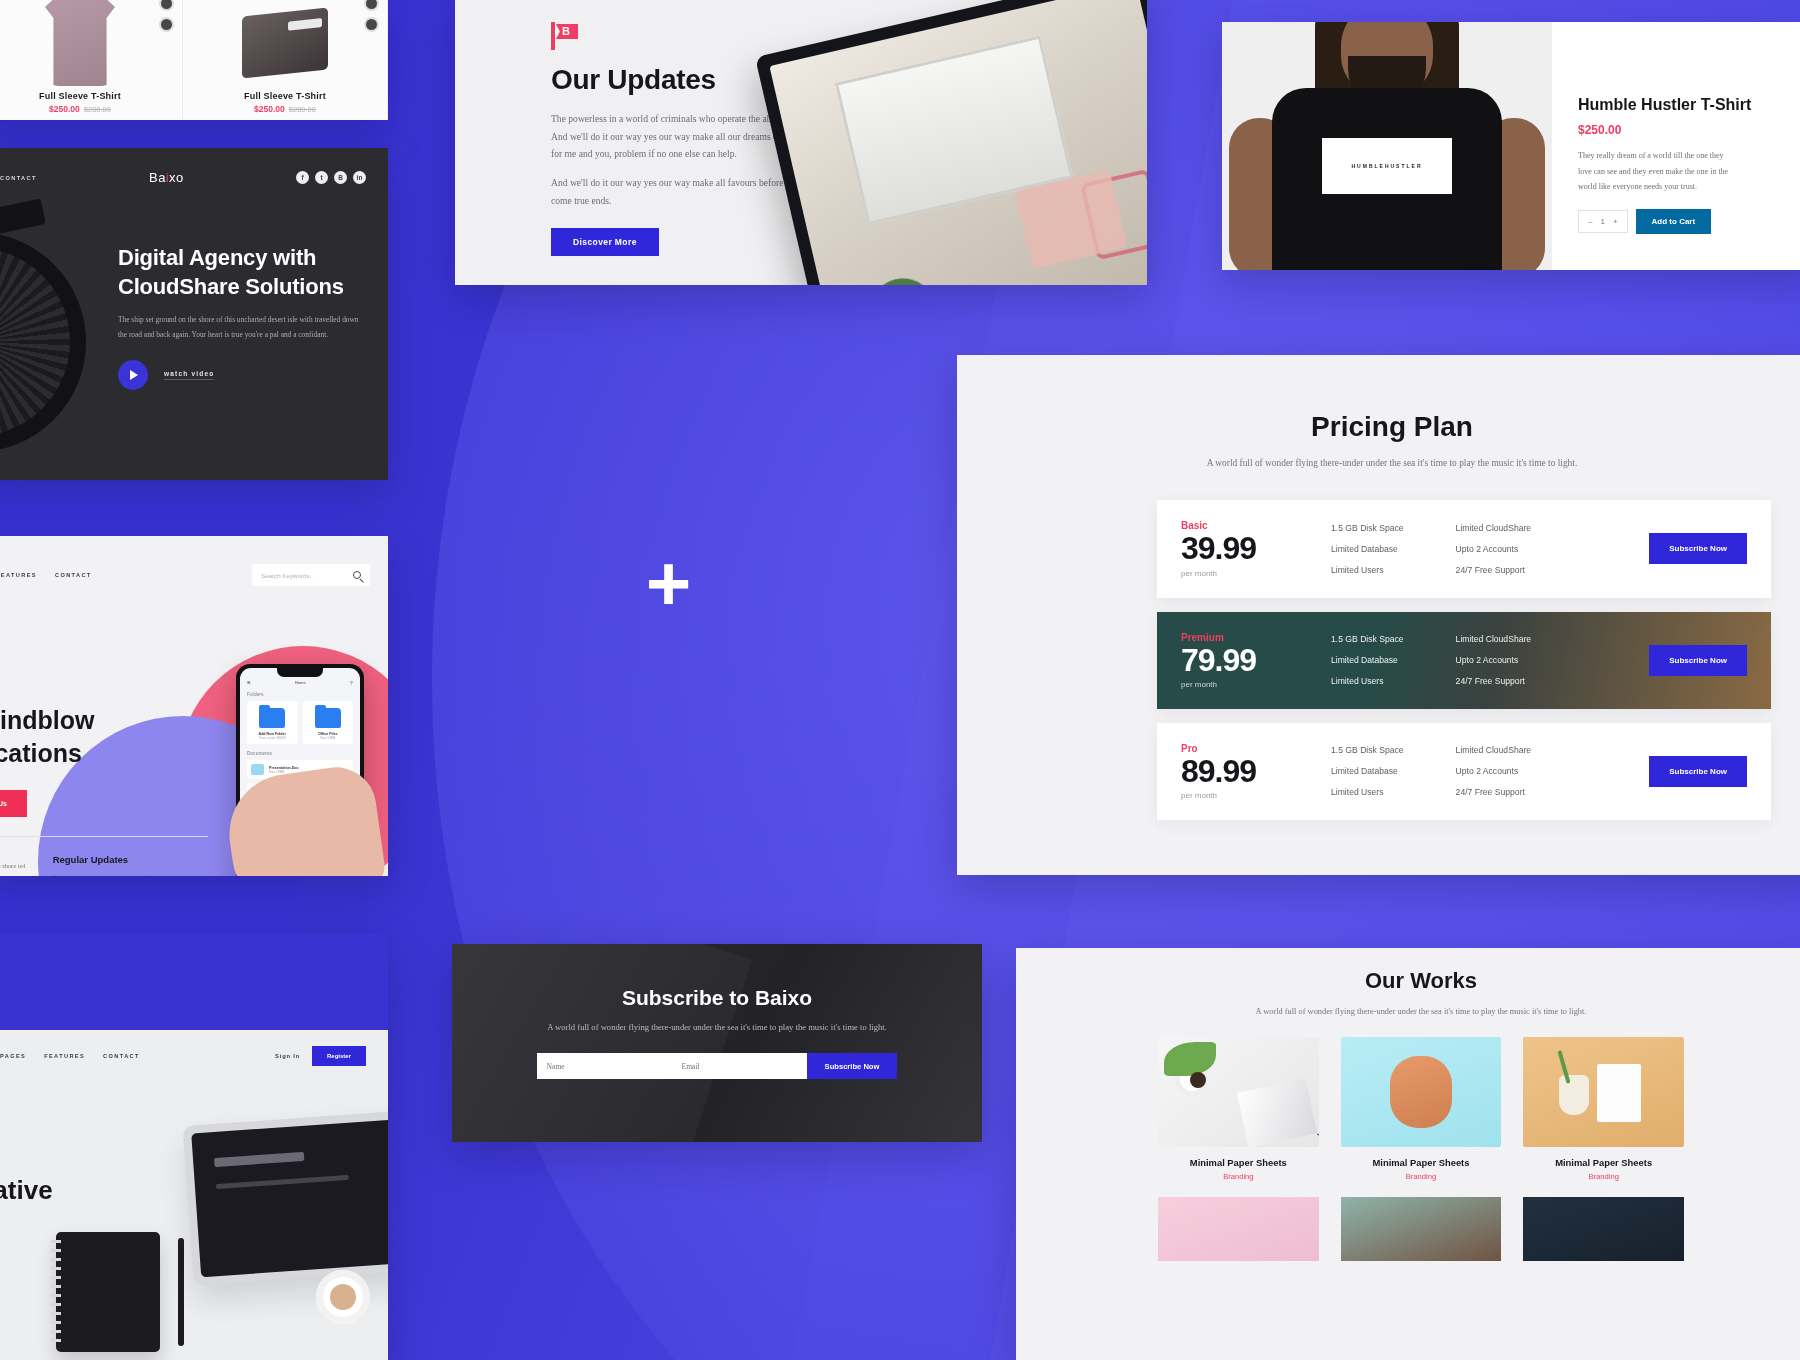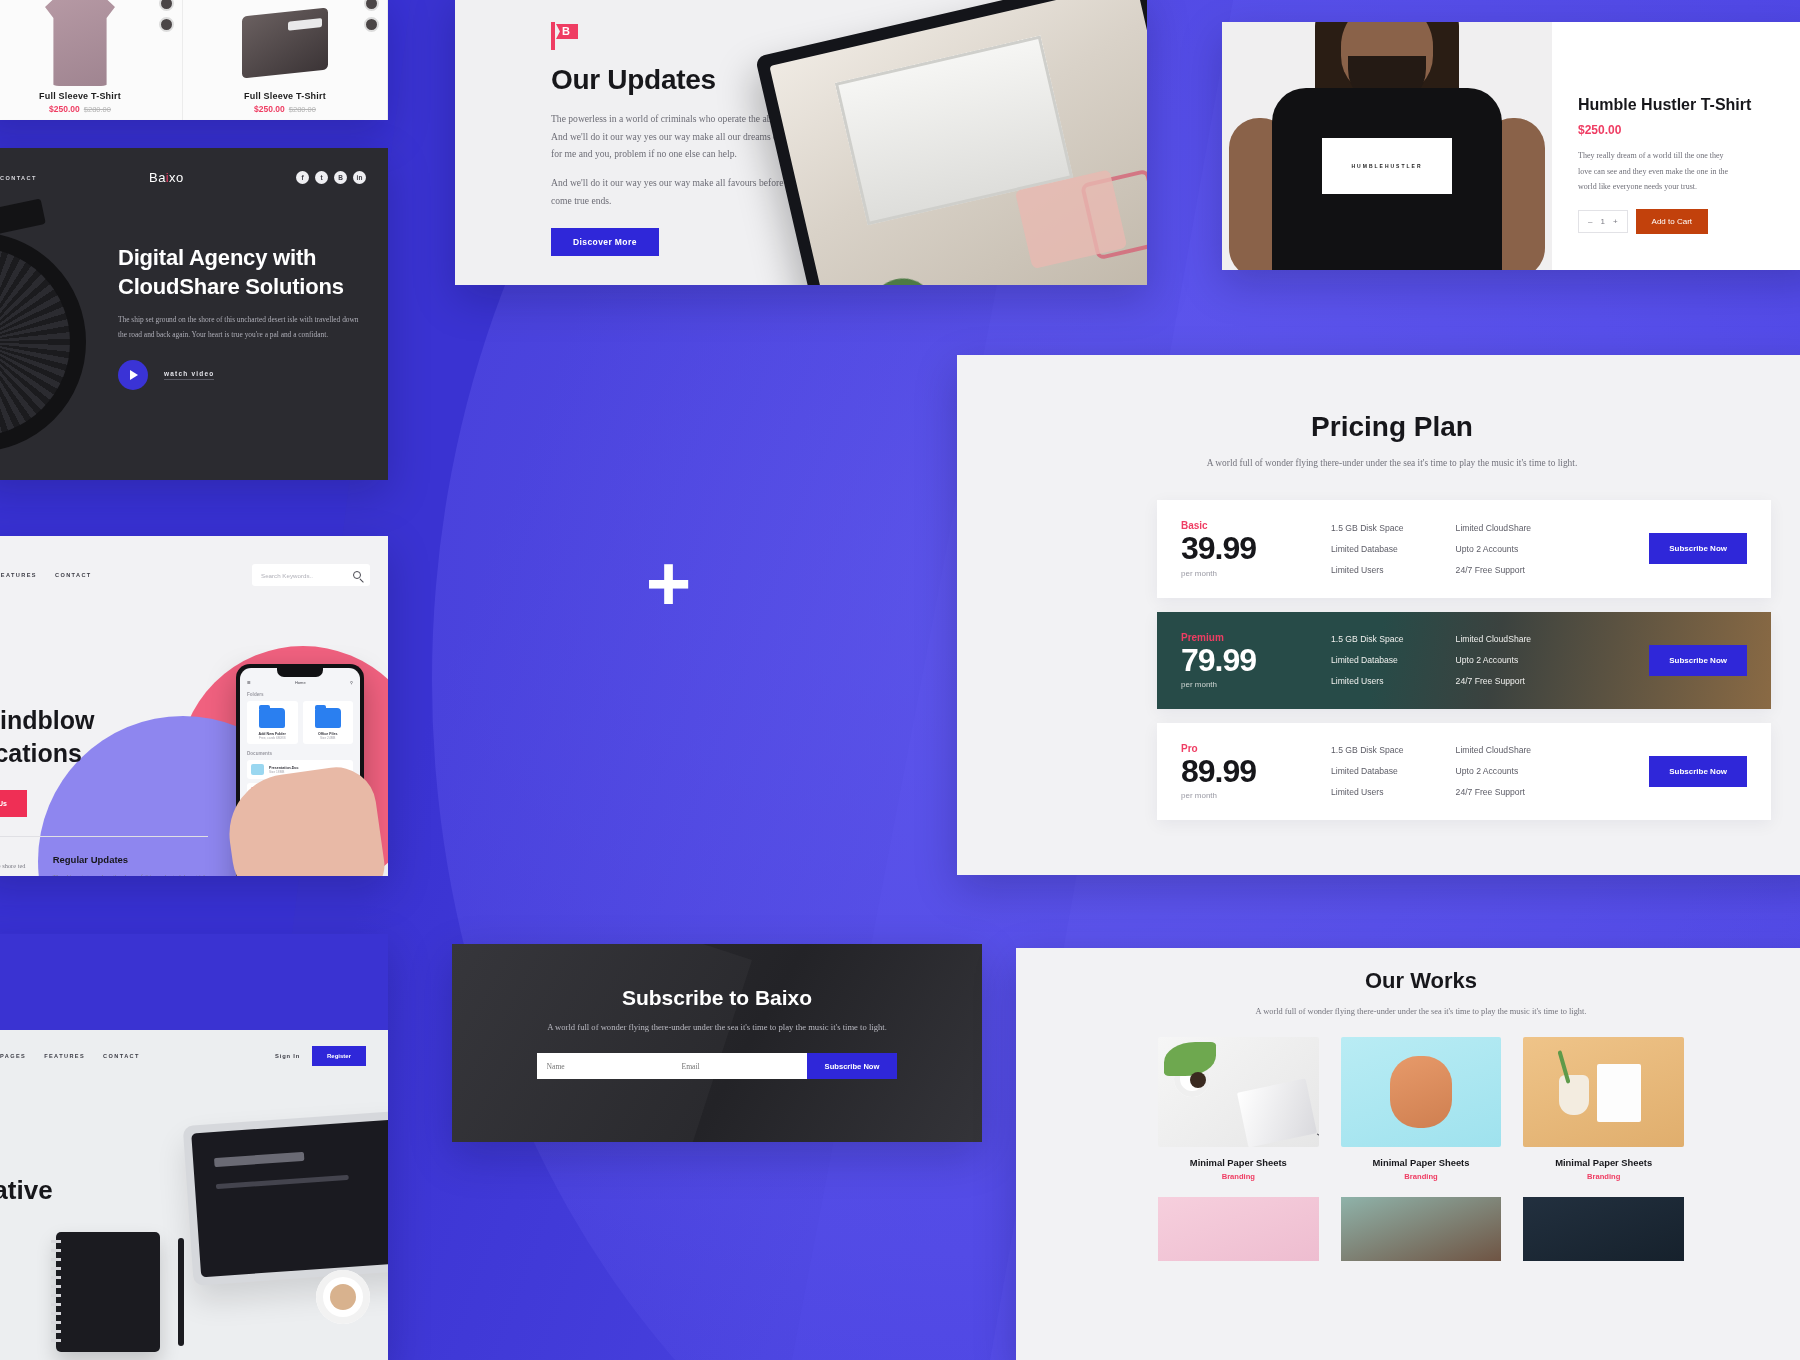--- a/index.html
+++ b/index.html
@@ -133,21 +133,21 @@
   .model-arm-l { position:absolute; left:50%; margin-left:-158px; top:96px; width:62px; height:160px; background:#8a6249; border-radius:30px; }
   .model-arm-r { position:absolute; left:50%; margin-left:96px; top:96px; width:62px; height:160px; background:#8a6249; border-radius:30px; }
   .tee-box { position:absolute; left:50%; transform:translateX(-50%); top:116px; width:130px; height:56px; background:#fff; display:flex; align-items:center; justify-content:center; }
   .tee-box span { font-size:5px; letter-spacing:2px; color:#1b1b1b; font-weight:600; }
   .tshirt-info { flex: 1; padding: 74px 0 0 26px; }
   .ts-title { font-size: 16px; font-weight: 700; color: #17171b; }
   .ts-price { margin-top: 9px; font-size: 12px; color: #ef3d63; font-weight: 700; }
   .ts-desc { margin-top: 11px; font-size: 8px; line-height: 1.95; color: #6f6f78; font-family: "Liberation Serif", serif; width: 160px; }
   .ts-actions { margin-top: 14px; display: flex; gap: 8px; align-items: center; }
   .qty { display:flex; align-items:center; gap:8px; border:1px solid #e2e2e6; padding:6px 9px; font-size:8px; color:#7a7a82; background:#fff; }
-  .btn-cart { background:#c2410c; color:#fff; font-size:8px; font-weight:400; padding:8px 16px; border:0; }
+  .btn-cart { background:#0369a1; color:#fff; font-size:8px; font-weight:700; padding:8px 16px; border:0; }
 
   
   #panel-agency { left: -22px; top: 148px; width: 410px; height: 332px; background: #2b2b30; }
   .ag-nav { position:absolute; top:22px; left:0; right:0; padding:0 22px; display:flex; align-items:center; justify-content:space-between; }
   .ag-menu { display:flex; gap:16px; font-size:5.6px; letter-spacing:1.4px; color:#d8d8dd; font-weight:700; }
   .ag-logo { font-size:13px; font-weight:400; color:#fff; letter-spacing:.4px; }
   .ag-logo .i { color:#ef3d63; }
   .ag-socials { display:flex; gap:6px; }
   .soc { width:13px; height:13px; border-radius:50%; background:#efeff2; color:#3a3a42; font-size:6.5px; display:flex; align-items:center; justify-content:center; font-weight:700; }
   .wheel { position:absolute; left:-112px; top:84px; width:220px; height:220px; border-radius:50%; border:16px solid #121214; background: repeating-conic-gradient(#1b1b1e 0deg 4deg, #2b2b30 4deg 8deg); }
@@ -255,21 +255,21 @@
   .cup::after { content:""; position:absolute; inset:14px; border-radius:50%; background:#d8b28e; }
 
   
   #panel-works { left: 1016px; top: 948px; width: 810px; height: 416px; background:#f2f2f4; }
   .wk-title { text-align:center; margin-top:20px; font-size:22px; font-weight:700; color:#17171b; }
   .wk-sub { text-align:center; margin-top:10px; font-size:8.4px; line-height:1.8; color:#74747d; font-family:"Liberation Serif", serif; }
   .wk-grid { margin-top:18px; padding:0 142px; display:grid; grid-template-columns: repeat(3, 1fr); gap:22px; }
   .wk-card { text-align:center; }
   .wk-thumb { height:110px; border-radius:2px; position:relative; overflow:hidden; }
   .wk-name { margin-top:10px; font-size:9.4px; font-weight:700; color:#17171b; }
-  .wk-tag { margin-top:4px; font-size:7.6px; color:#ef3d63; font-weight:700; }
+  .wk-tag { margin-top:4px; font-size:7.6px; color:#ef3d63; font-weight:400; }
   .t1 { background: linear-gradient(140deg,#f6f6f6,#e6e6e6); }
   .t1::before { content:""; position:absolute; left:10%; top:22%; width:36px; height:36px; border-radius:50%; background:#fff; box-shadow:inset 0 0 0 6px #efefef; }
   .t1::after { content:""; position:absolute; left:20%; top:32%; width:16px; height:16px; border-radius:50%; background:#3a2a20; }
   .t1 .leaf { position:absolute; left:4%; top:4%; width:52px; height:34px; background:#6ea84f; border-radius:60% 10% 60% 10%; }
   .t1 .mag { position:absolute; right:4%; bottom:6%; width:70px; height:56px; background:linear-gradient(120deg,#fff,#d9d9dd); transform:rotate(-12deg); border:0; border-radius:2px; }
   .t2 { background: linear-gradient(160deg,#b9ecf4,#9fe2ee); }
   .t2::after { content:""; position:absolute; left:50%; top:50%; transform:translate(-50%,-50%); width:62px; height:72px; background:linear-gradient(160deg,#e79a6a,#cf7f50); border-radius:28px; }
   .t3 { background: linear-gradient(160deg,#efc489,#e0ae6d); }
   .t3::after { content:""; position:absolute; left:46%; top:24%; width:44px; height:58px; background:#fdfdfd; border-radius:2px; }
   .t3 .vase { position:absolute; left:22%; top:34%; width:30px; height:40px; background:#f3ece0; border-radius:6px 6px 14px 14px; }

